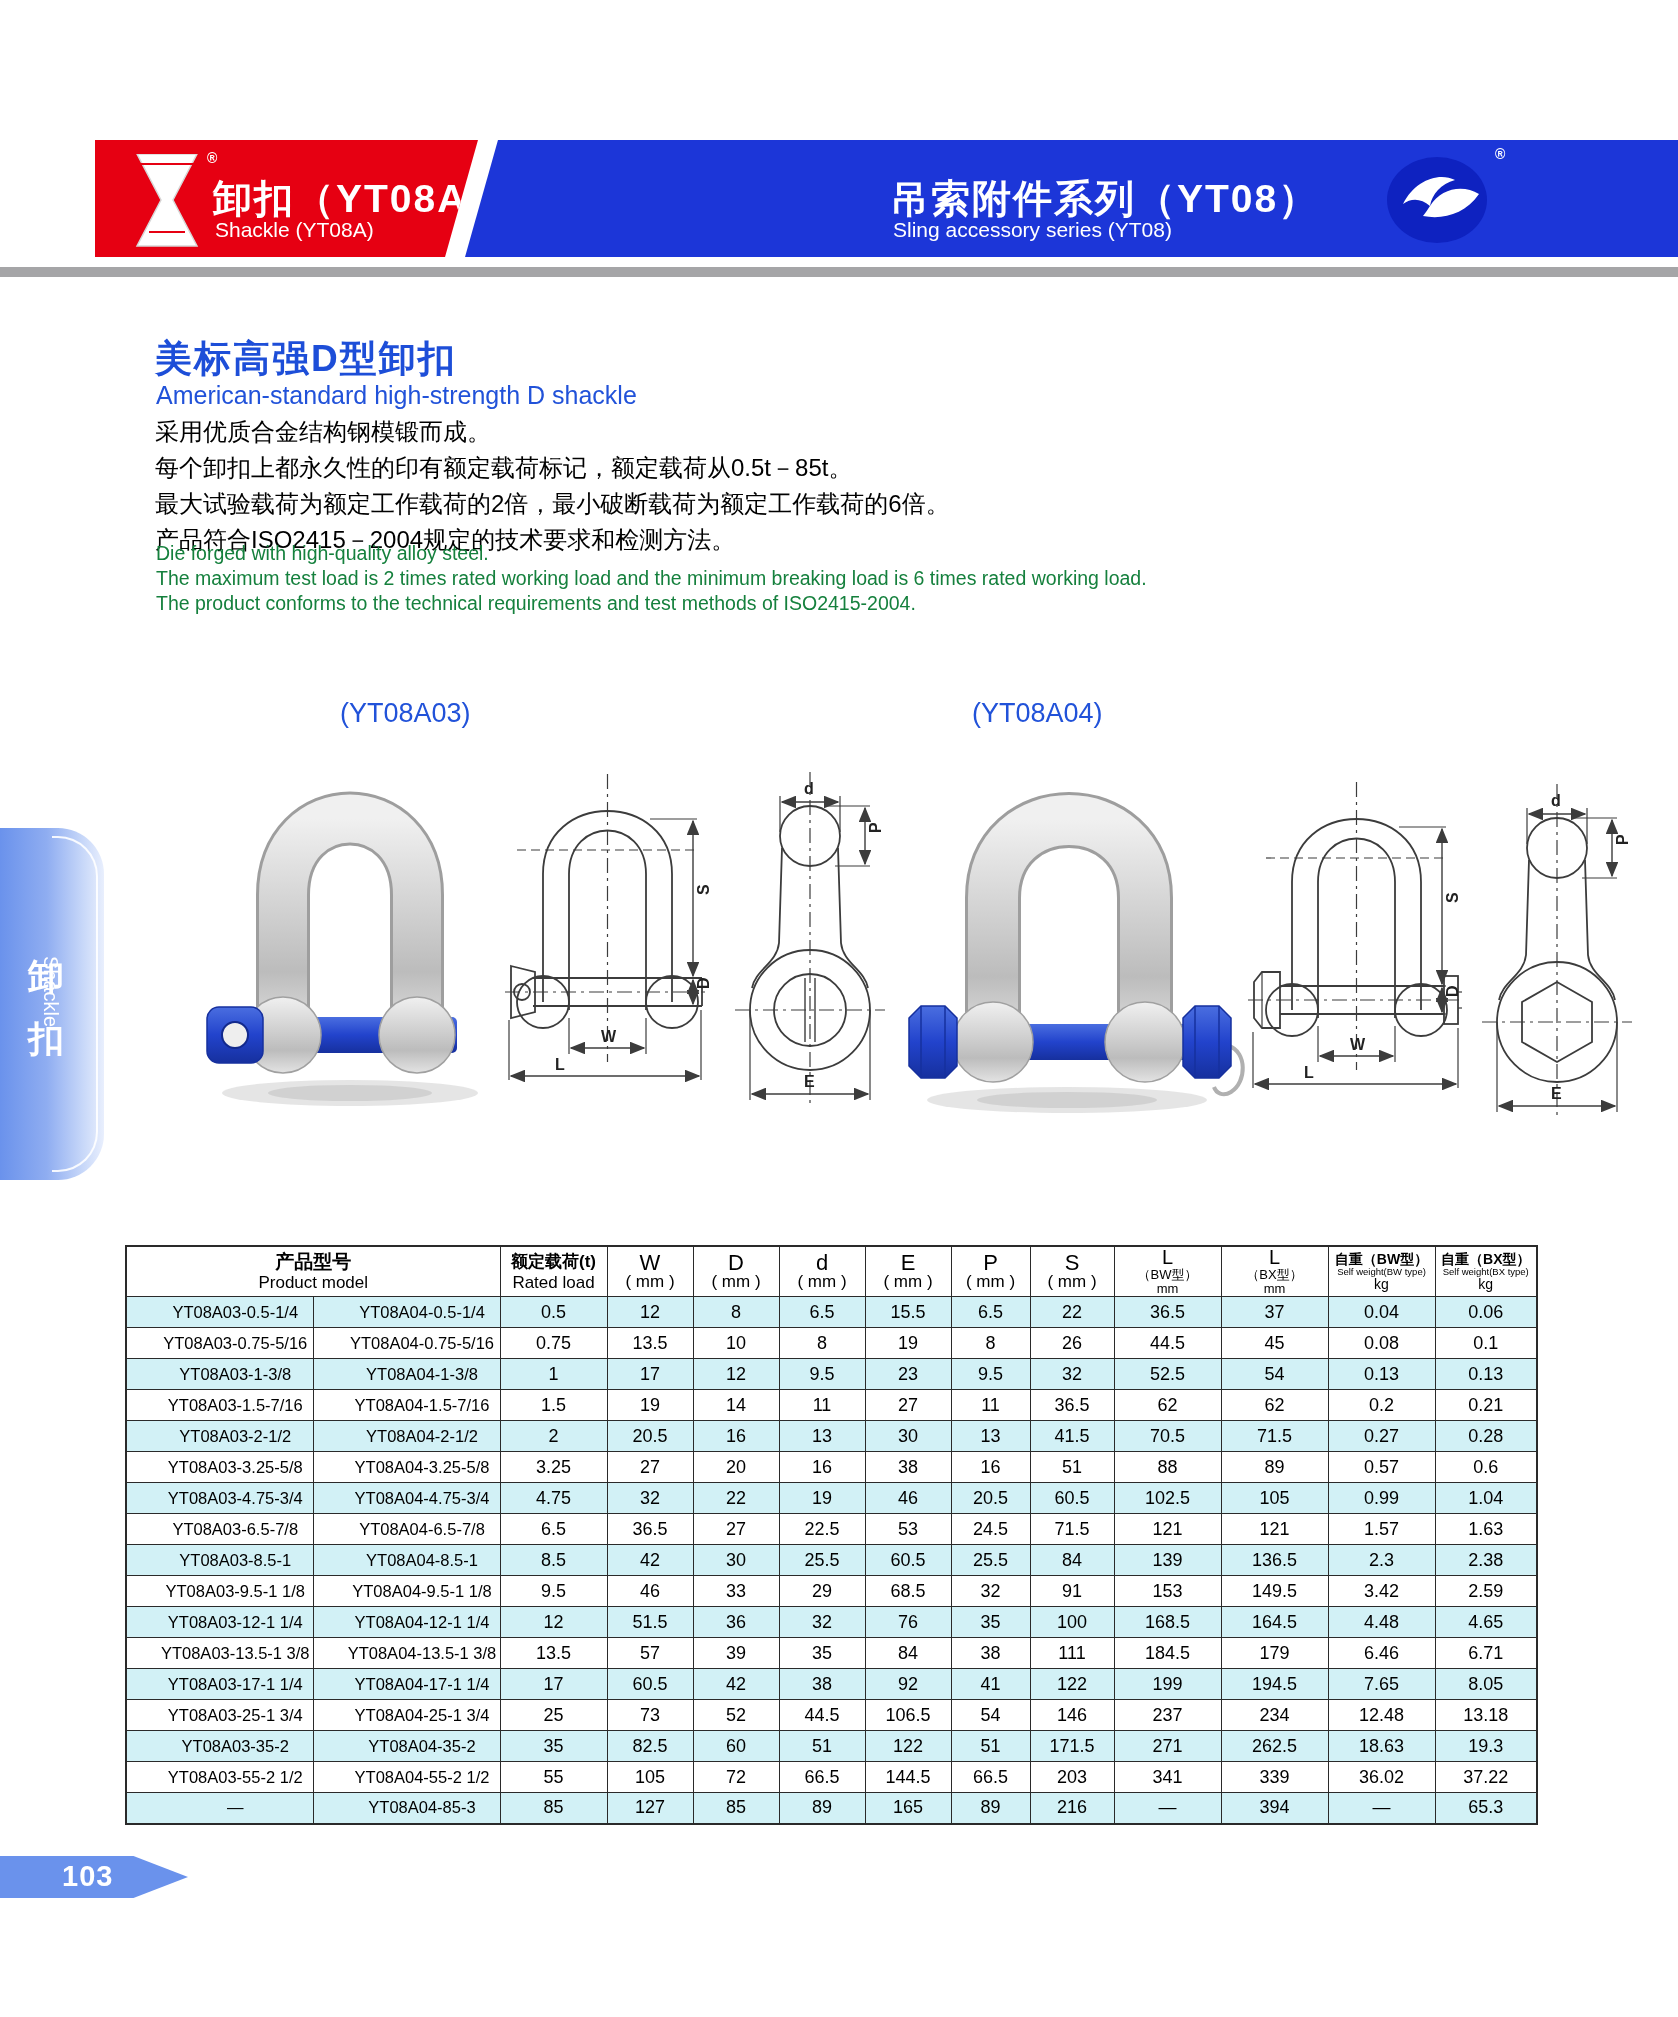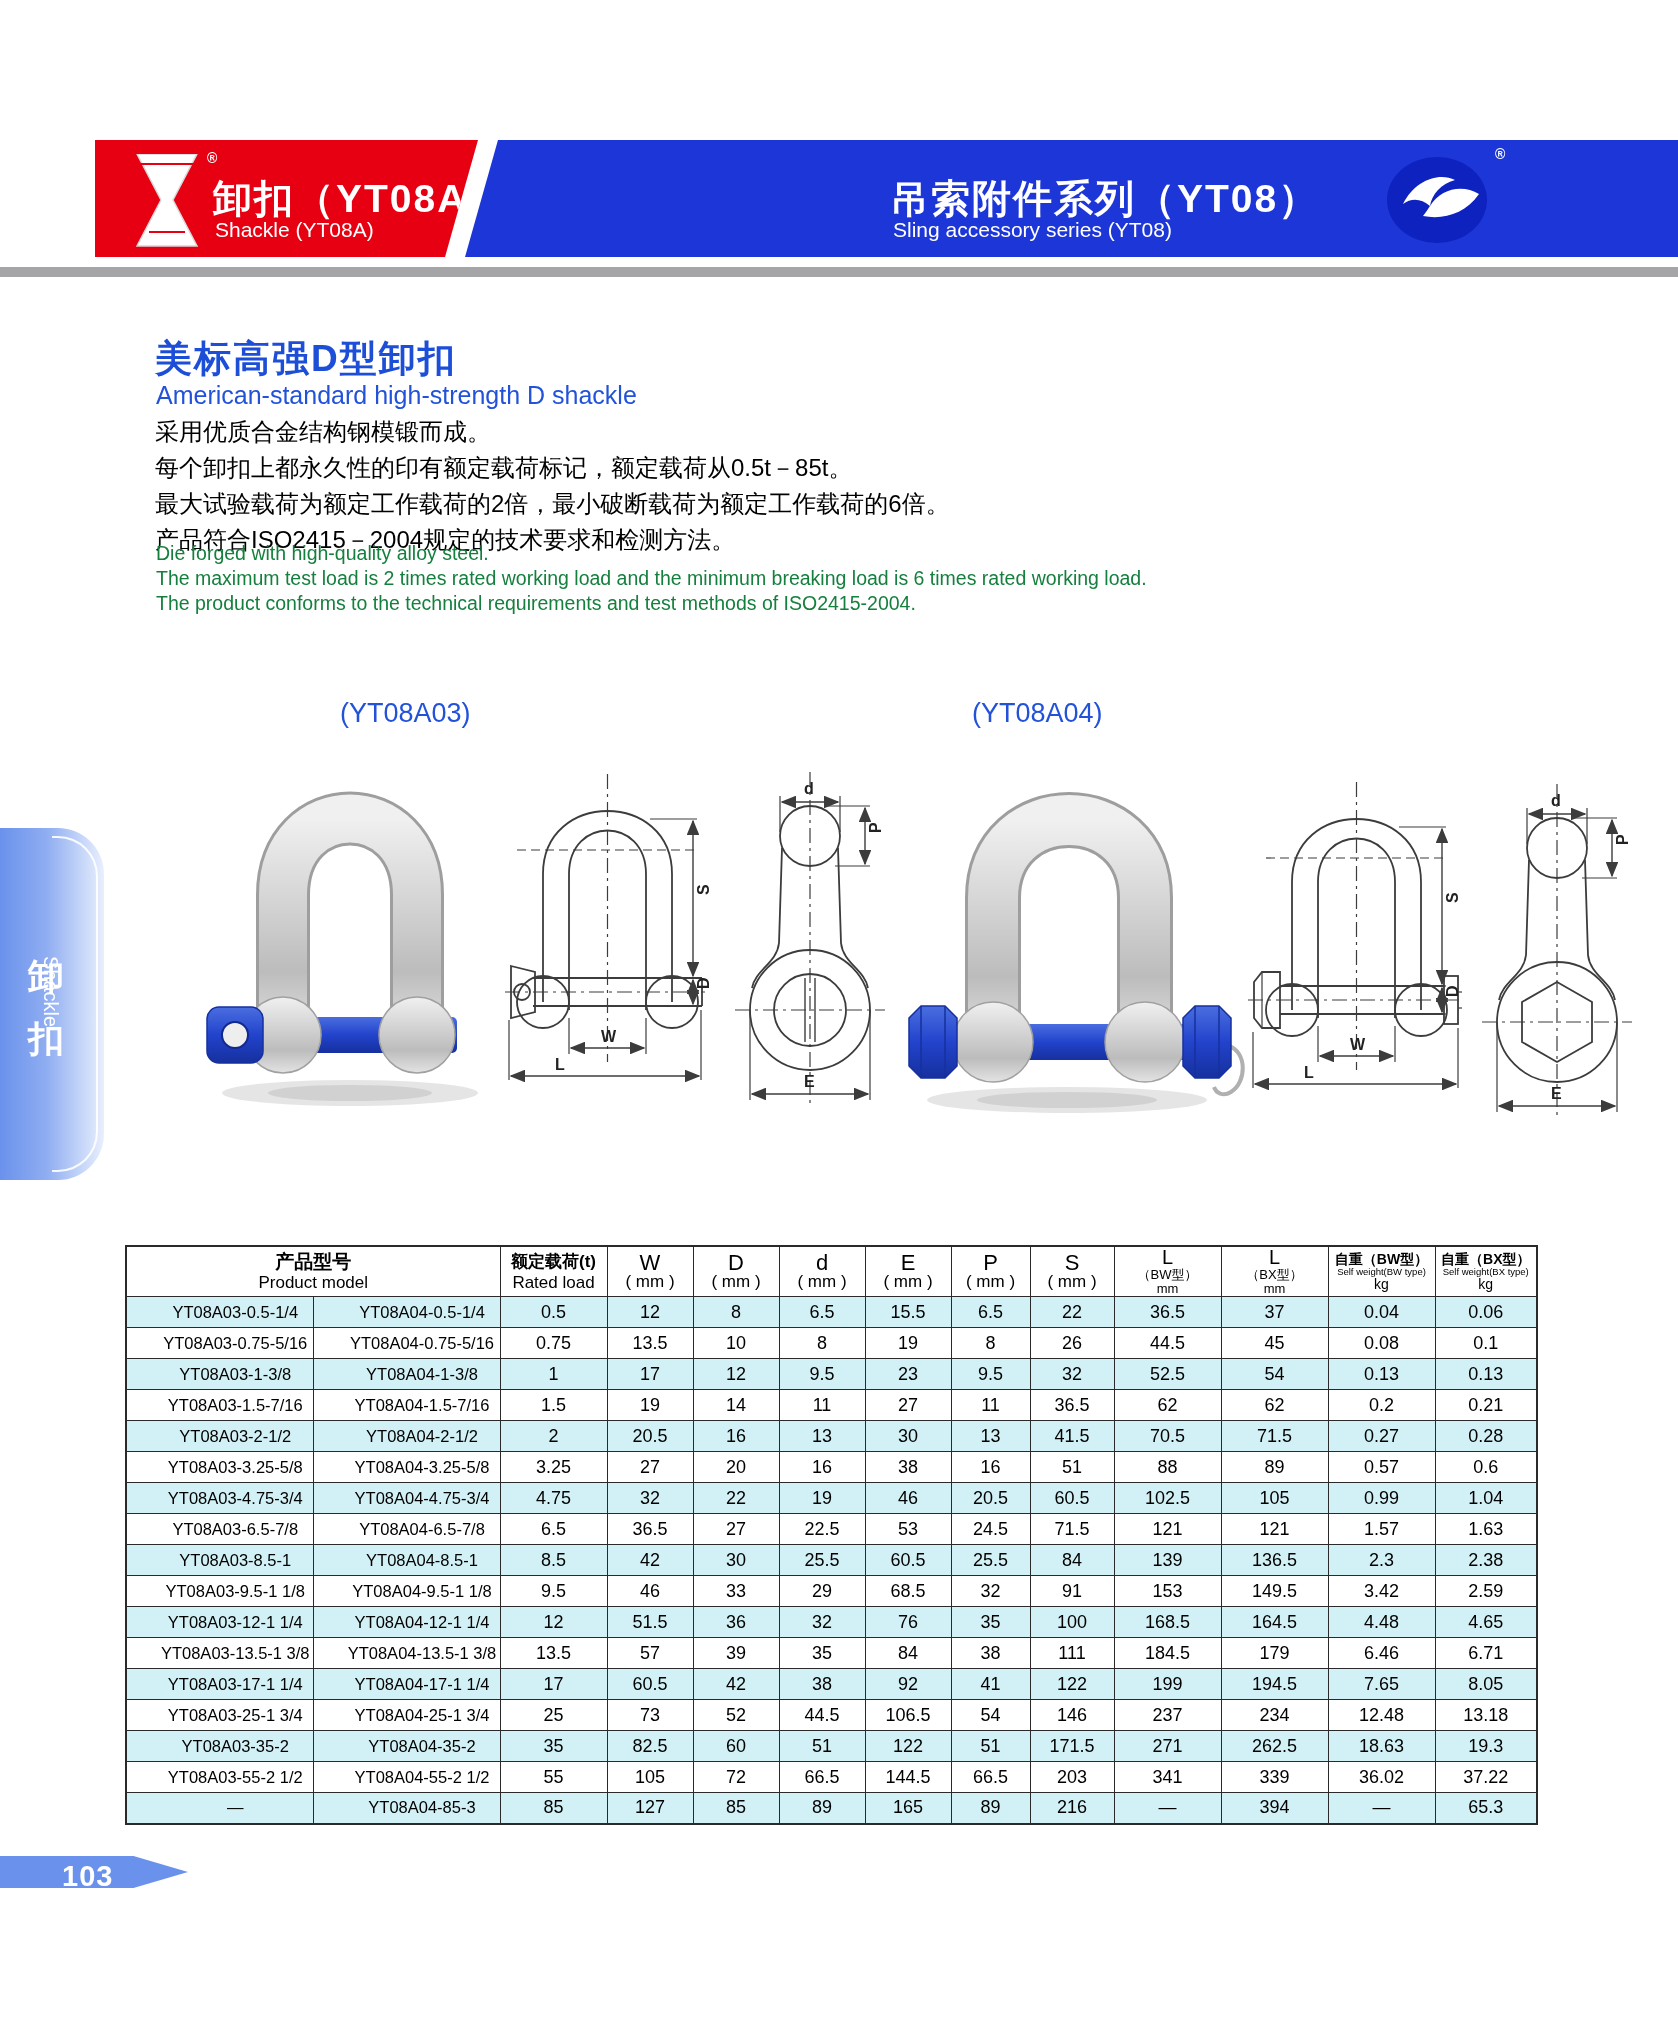--- a/index.html
+++ b/index.html
@@ -59,21 +59,21 @@
   .h-zh { font-size:19px; font-weight:bold; line-height:22px; }
   .h-en { font-size:17px; line-height:19px; }
   .h-letter { font-size:22px; line-height:21px; }
   .h-unit { font-size:17px; line-height:18px; }
   .h-sub { font-size:13px; line-height:14px; }
   .h-w-zh { font-size:14px; font-weight:bold; line-height:15px; }
   .h-w-en { font-size:9.5px; line-height:10px; }
   .h-w-kg { font-size:14px; line-height:15px; }
 
   
-  .page-arrow { position:absolute; left:0; top:1856px; width:188px; height:32px; background:#6a92ec;
+  .page-arrow { position:absolute; left:0; top:1856px; width:188px; height:42px; background:#6a92ec;
     clip-path:polygon(0 0,71% 0,100% 50%,71% 100%,0 100%); }
   .page-arrow span { position:absolute; left:62px; top:4px; color:#fff; font-size:29px; font-weight:bold; letter-spacing:1px; }
 
   svg text { font-family:"Liberation Sans","DejaVu Sans",sans-serif; }
   .dim-text { font-size:16px; font-weight:bold; fill:#222; }
 </style>
 </head>
 <body>
 
 <div class="page">

